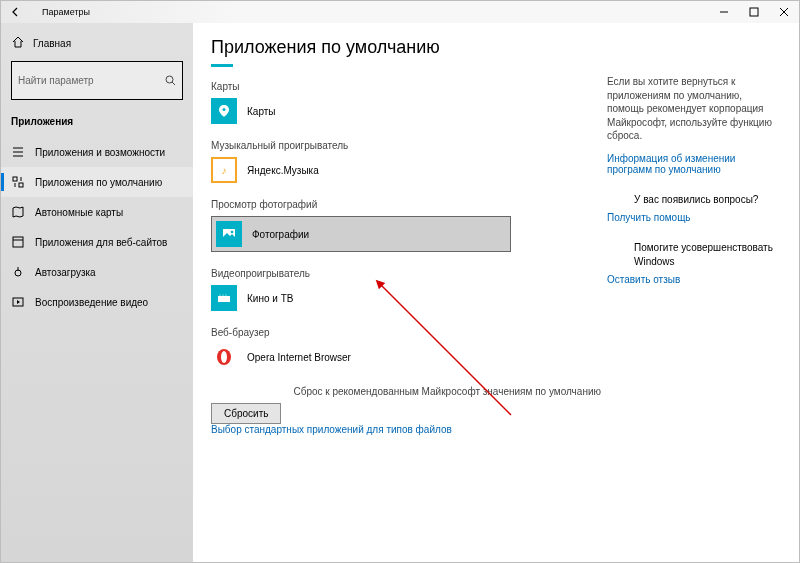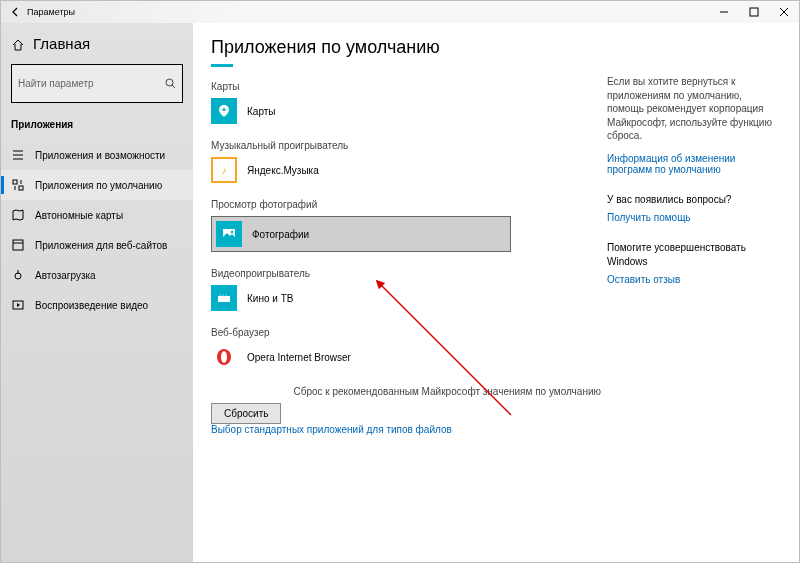--- a/index.html
+++ b/index.html
@@ -1,27 +1,27 @@
 <!DOCTYPE html>
 <html><head>
 <meta charset="utf-8">
 <style>
 * { box-sizing: border-box; margin: 0; padding: 0; font-family: "Segoe UI", Tahoma, sans-serif; }
 body { width: 800px; height: 563px; overflow: hidden; background: #fff; font-size: 10px; color: #000; border: 1px solid #bdbdbd; position: relative; }
 
 .titlebar { height: 22px; display: flex; align-items: center; padding-left: 6px; background: linear-gradient(to right, #e8e8e8, #f7f7f7 30%); }
 .titlebar .back { width: 18px; height: 18px; display: flex; align-items: center; justify-content: center; cursor: pointer; }
-.titlebar .title { font-size: 9px; margin-left: 2px; }
+.titlebar .title { font-size: 9px; margin-left: 17px; }
 .titlebar .winbtns { margin-left: auto; display: flex; }
 .titlebar .winbtns div { width: 30px; height: 22px; display: flex; align-items: center; justify-content: center; cursor: pointer; }
 
 .shell { display: flex; height: calc(100% - 22px); }
 
 .sidebar { width: 192px; background: linear-gradient(to bottom, #e1e1e1, #d6d6d6); padding-top: 6px; display: flex; flex-direction: column; }
-.home { display: flex; align-items: flex-end; gap: 8px; padding: 6px 10px; font-size: 15px; cursor: pointer; }
+.home { display: flex; align-items: flex-end; gap: 8px; padding: 6px 10px; font-size: 10px; cursor: pointer; }
 .searchbox { margin: 6px 10px 10px; height: 39px; border: 1px solid #000; background: rgba(255,255,255,0.4); display: flex; align-items: center; padding: 0 6px; cursor: text; }
 .searchbox .placeholder { color: #666; font-size: 10px; flex: 1; }
 .group-title { font-size: 10px; font-weight: 600; padding: 6px 10px 10px; }
 .nav { display: flex; align-items: center; gap: 10px; padding: 8px 10px; font-size: 10px; cursor: pointer; position: relative; }
 .nav.active::before { content: ""; position: absolute; left: 0; top: 6px; bottom: 6px; width: 3px; background: #0078d7; }
 .nav.active { background: rgba(255,255,255,0.3); }
 .navicon { width: 14px; height: 14px; display: inline-flex; align-items: center; justify-content: center; }
 
 .content { flex: 1; display: flex; padding: 14px 0 0 18px; overflow: hidden; }
 .main { width: 390px; }
@@ -35,21 +35,21 @@
 .app-icon.orange span { color: #f5a623; font-weight: bold; }
 .app-icon.opera { background: #fff; }
 .app-name { font-size: 10px; }
 .reset-label { font-size: 10px; color: #444; margin: 14px 0 6px; text-align: right; }
 .reset-btn { border: 1px solid #888; background: #e5e5e5; padding: 4px 12px; font-size: 10px; cursor: pointer; }
 .link { color: #0066b4; font-size: 10px; cursor: pointer; display: block; }
 
 .aside { flex: 1; padding: 38px 18px 0 6px; font-size: 10px; color: #444; }
 .aside p { line-height: 1.35; margin-bottom: 10px; }
 .aside .link2 { color: #0066b4; cursor: pointer; margin-bottom: 18px; display: block; }
-.aside .q { color: #000; margin-bottom: 6px; }
+.aside .q { color: #000; margin-bottom: 6px; margin-left: 27px; }
 
 .arrow { position: absolute; left: 270px; top: 254px; pointer-events: none; }
 </style>
 </head>
 <body>
 
 <div class="titlebar">
   <div class="back">
     <svg width="10" height="10" viewBox="0 0 10 10">
         <path d="M6 1 L2 5 L6 9" stroke="#000" fill="none" stroke-width="1.2"></path>

